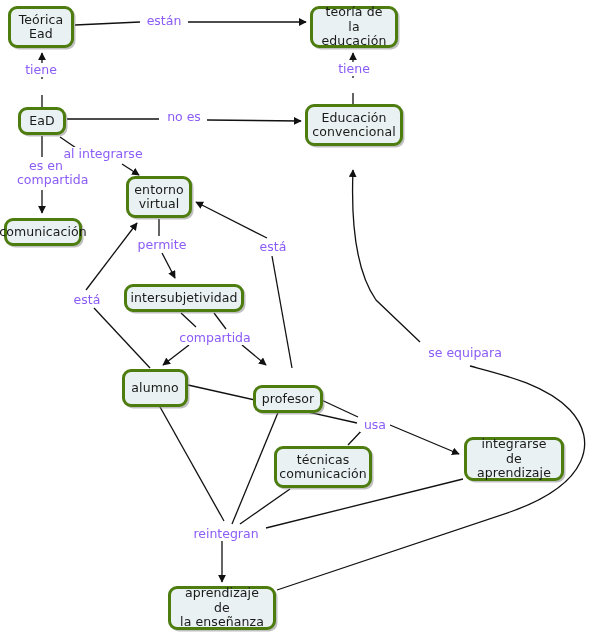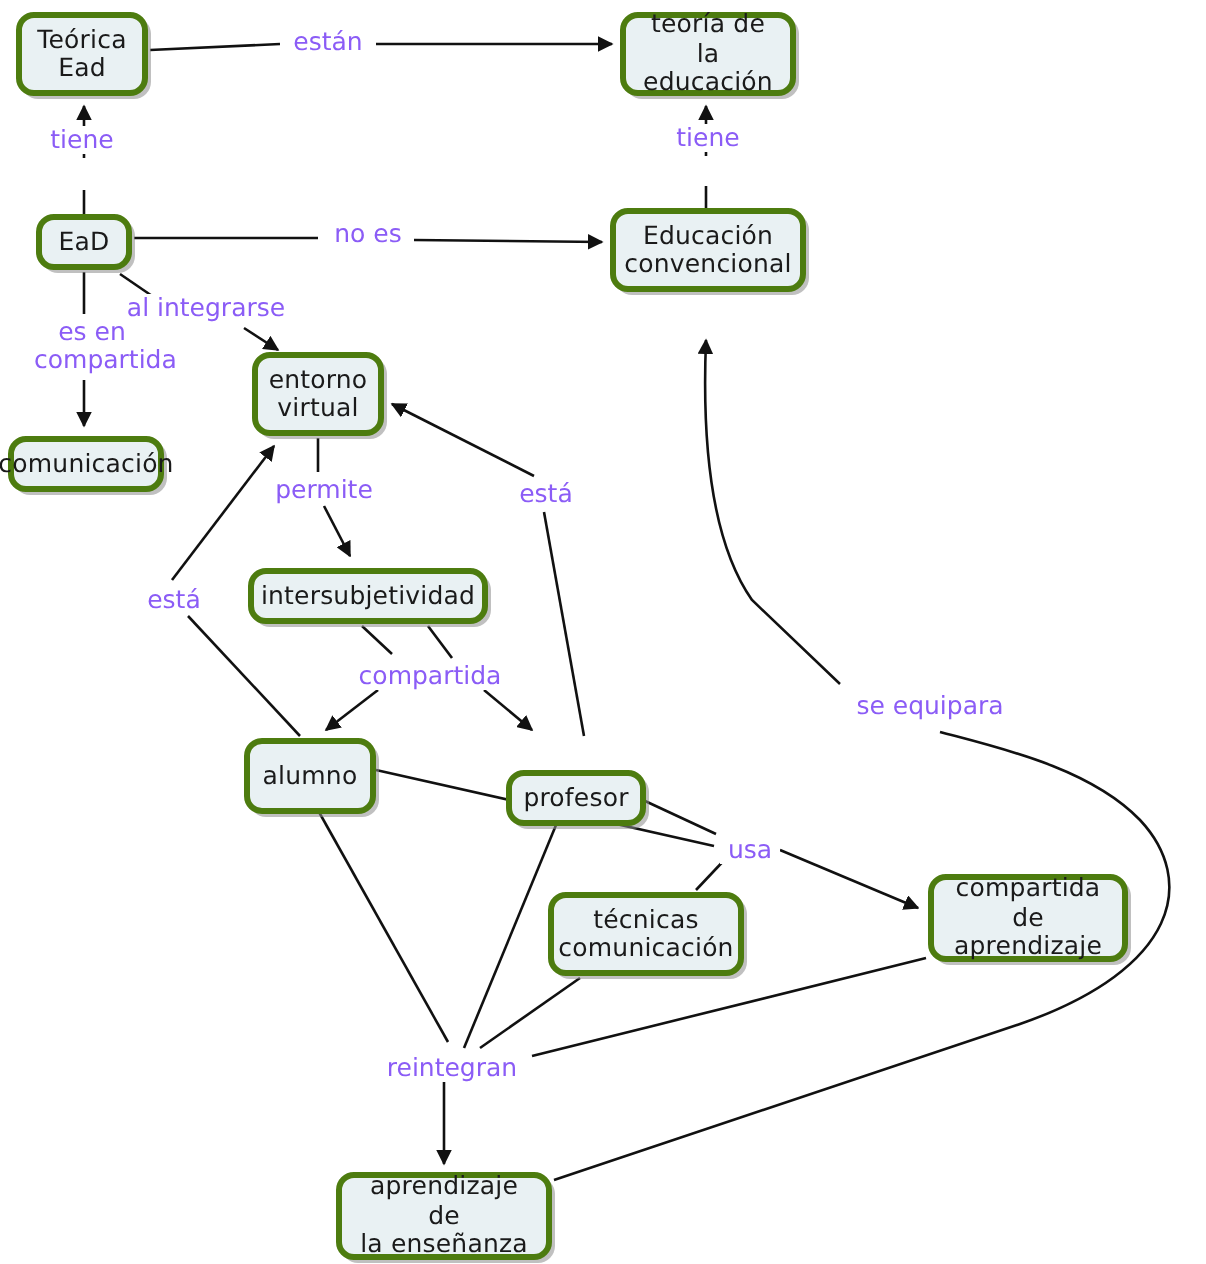--- a/index.html
+++ b/index.html
@@ -166,21 +166,21 @@
   <div class="node" style="left:253px; top:369px; width:70px;  height:28px;margin-top:16px;">
     <span>profesor</span>
   </div>
 
   <div class="node" style="left:274px; top:446px; width:98px;  height:42px;">
     <span>técnicas
 comunicación</span>
   </div>
 
   <div class="node" style="left:464px; top:437px; width:100px; height:44px;">
-    <span>compartida de
+    <span>integrarse de
 aprendizaje</span>
   </div>
 
   <div class="node" style="left:168px; top:586px; width:108px; height:44px;">
     <span>aprendizaje de
 la enseñanza</span>
   </div>
 
   <div class="edge-label" style="left:140px; top:14px;  width:46px;">están</div>
 

